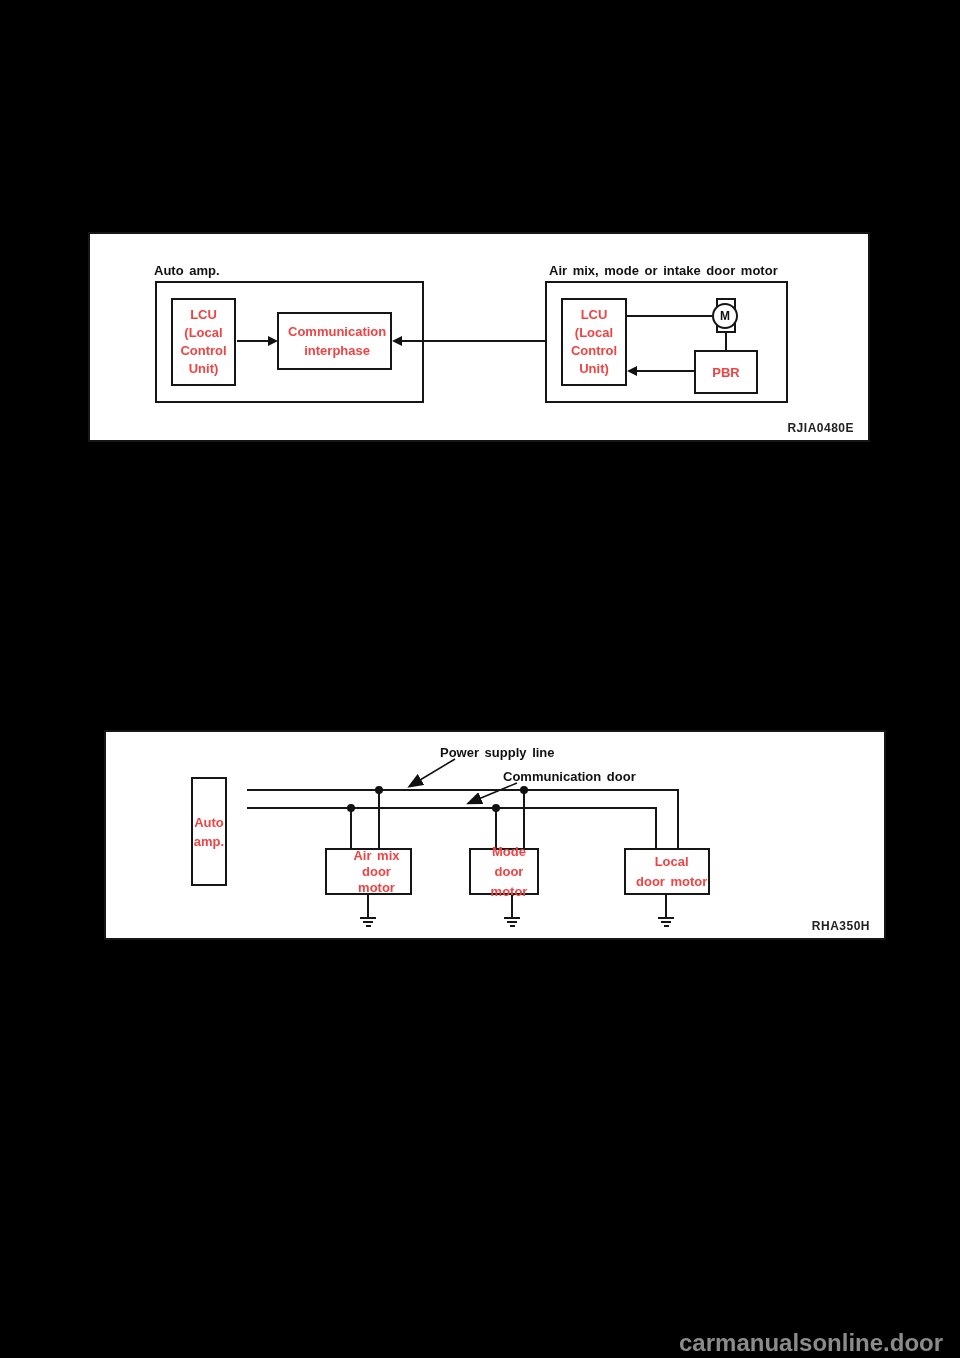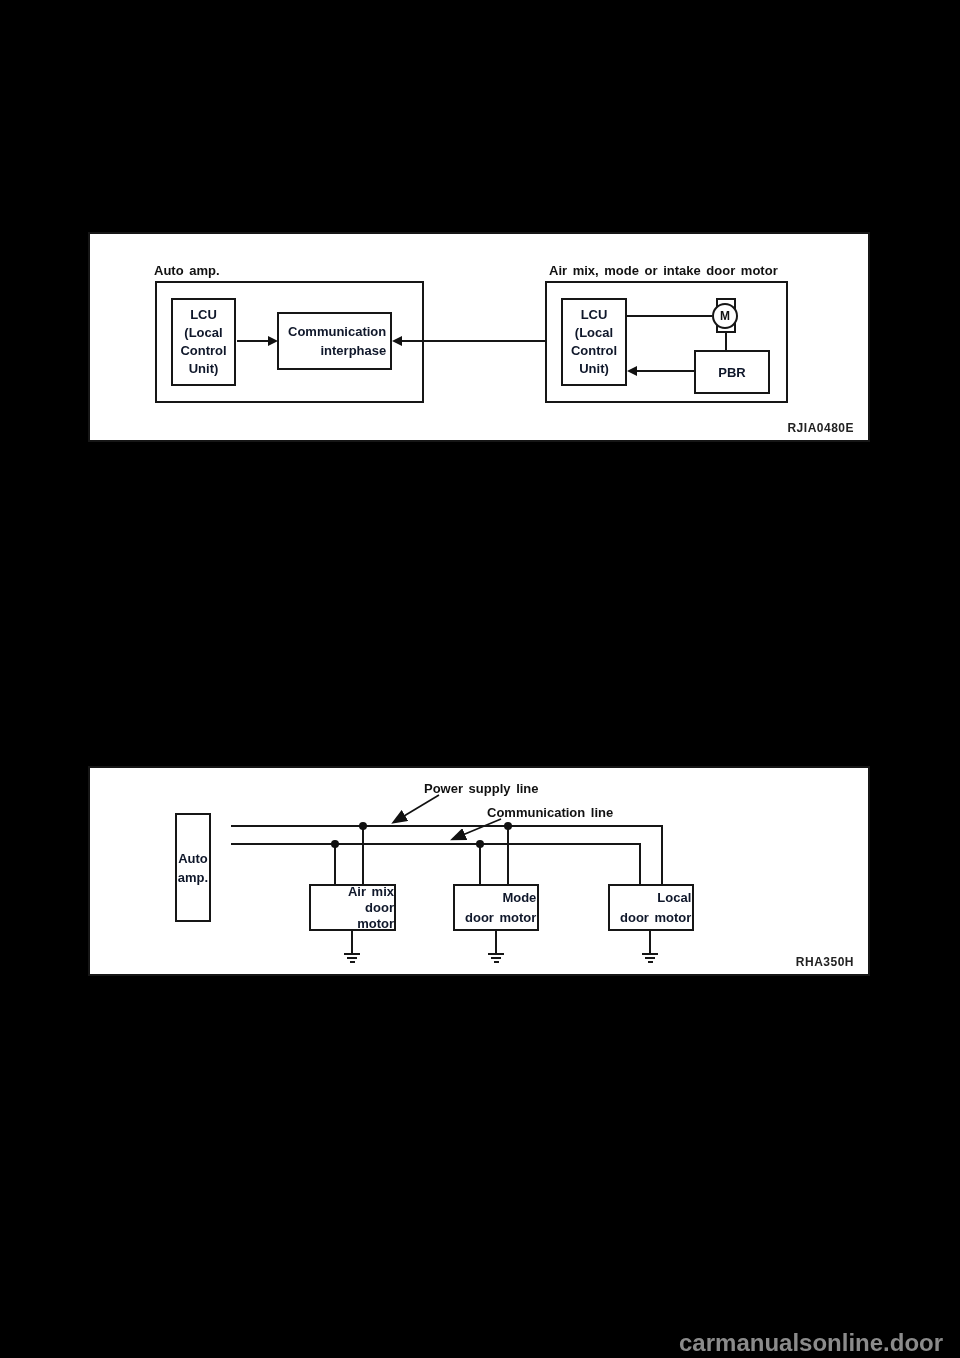--- a/index.html
+++ b/index.html
@@ -12,42 +12,42 @@
   }
   .panel{
     position:absolute;
     left:88px;
     width:782px;height:210px;
     background:#fff;
     border:2px solid #161616;
     box-sizing:border-box;
   }
   #panel1{top:232px;}
-  #panel2{top:766px;}
+  #panel2{top:730px;margin-left:16px;}
   .box{
     position:absolute;
     border:2px solid #161616;
     background:#fff;
     box-sizing:border-box;
     color:#111;
   }
   .lbl{
     position:absolute;
     font-size:13px;
     font-weight:bold;
     color:#111;
     white-space:nowrap;
     word-spacing:2px;
   }
   .ml{white-space:pre-line;}
   .txt{
-    font-size:13px;font-weight:bold;color:#0f172a;
+    font-size:13px;font-weight:bold;color:#ef4444;
   }
   .center-col{display:flex;align-items:center;justify-content:center;text-align:center;}
-  .left-col{display:flex;align-items:center;text-align:right;}
+  .left-col{display:flex;align-items:center;text-align:center;}
   .hline{position:absolute;height:2px;background:#161616;}
   .vline{position:absolute;width:2px;background:#161616;}
   .arr{position:absolute;width:0;height:0;border-top:5px solid transparent;border-bottom:5px solid transparent;}
   .arr-r{border-left:10px solid #111;}
   .arr-l{border-right:10px solid #111;}
   .dot{position:absolute;width:8px;height:8px;border-radius:50%;background:#111;}
   .figcode{
     position:absolute;right:14px;bottom:5px;
     font-size:12px;color:#222;letter-spacing:.5px;font-weight:bold;
   }
@@ -101,32 +101,32 @@
   <div class="box center-col ml txt" style="left:471px;top:64px;width:66px;height:88px;line-height:18px;">LCU
 (Local
 Control
 Unit)</div>
 
   <div class="hline" style="left:537px;top:81px;width:85px;"></div>
   <div class="box" id="motor-rect"></div>
   <div id="motor-circle">M</div>
   <div class="vline" style="left:635px;top:97px;height:19px;"></div>
 
-  <div class="box center-col txt" style="left:604px;top:116px;width:76px;height:44px;">PBR</div>
+  <div class="box center-col txt" style="left:604px;top:116px;width:64px;height:44px;">PBR</div>
 
   <div class="hline" style="left:546px;top:136px;width:58px;"></div>
   <div class="arr arr-l" style="left:537px;top:132px;"></div>
 
   <div class="figcode">RJIA0480E</div>
 </div>
 
 <div class="panel" id="panel2">
 
   <div class="lbl" style="left:334px;top:13px;">Power supply line</div>
-  <div class="lbl" style="left:397px;top:37px;">Communication line</div>
+  <div class="lbl" style="left:397px;top:37px;">Communication door</div>
 
   <svg class="leaders" width="778" height="206" viewBox="0 0 778 206">
     <defs>
       <marker id="ah" markerWidth="10" markerHeight="8" refX="8" refY="4" orient="auto">
         <path d="M0,0 L10,4 L0,8 z" fill="#111"></path>
       </marker>
     </defs>
     <line x1="349" y1="27" x2="304" y2="54" stroke="#111" stroke-width="1.6" marker-end="url(#ah)"></line>
     <line x1="411" y1="51" x2="363" y2="71" stroke="#111" stroke-width="1.6" marker-end="url(#ah)"></line>
   </svg>
@@ -145,21 +145,21 @@
   <div class="vline" style="left:389px;top:75px;height:41px;"></div>
   <div class="vline" style="left:417px;top:57px;height:59px;"></div>
 
   <div class="dot" style="left:269px;top:54px;"></div>
   <div class="dot" style="left:414px;top:54px;"></div>
   <div class="dot" style="left:241px;top:72px;"></div>
   <div class="dot" style="left:386px;top:72px;"></div>
 
   <div class="box left-col ml txt" style="left:219px;top:116px;width:87px;height:47px;line-height:16px;padding-left:16px;word-spacing:2px;">Air mix
 door motor</div>
-  <div class="box left-col ml txt" style="left:363px;top:116px;width:86px;height:47px;line-height:20px;padding-left:10px;word-spacing:2px;">Mode
+  <div class="box left-col ml txt" style="left:363px;top:116px;width:70px;height:47px;line-height:20px;padding-left:10px;word-spacing:2px;">Mode
 door motor</div>
   <div class="box left-col ml txt" style="left:518px;top:116px;width:86px;height:47px;line-height:20px;padding-left:10px;word-spacing:2px;">Local
 door motor</div>
 
   <div class="ground" style="left:253px;top:163px;">
     <div class="g-stem"></div>
       <div class="g-bar g-b1"></div>
       <div class="g-bar g-b2"></div>
       <div class="g-bar g-b3"></div>
   </div>

